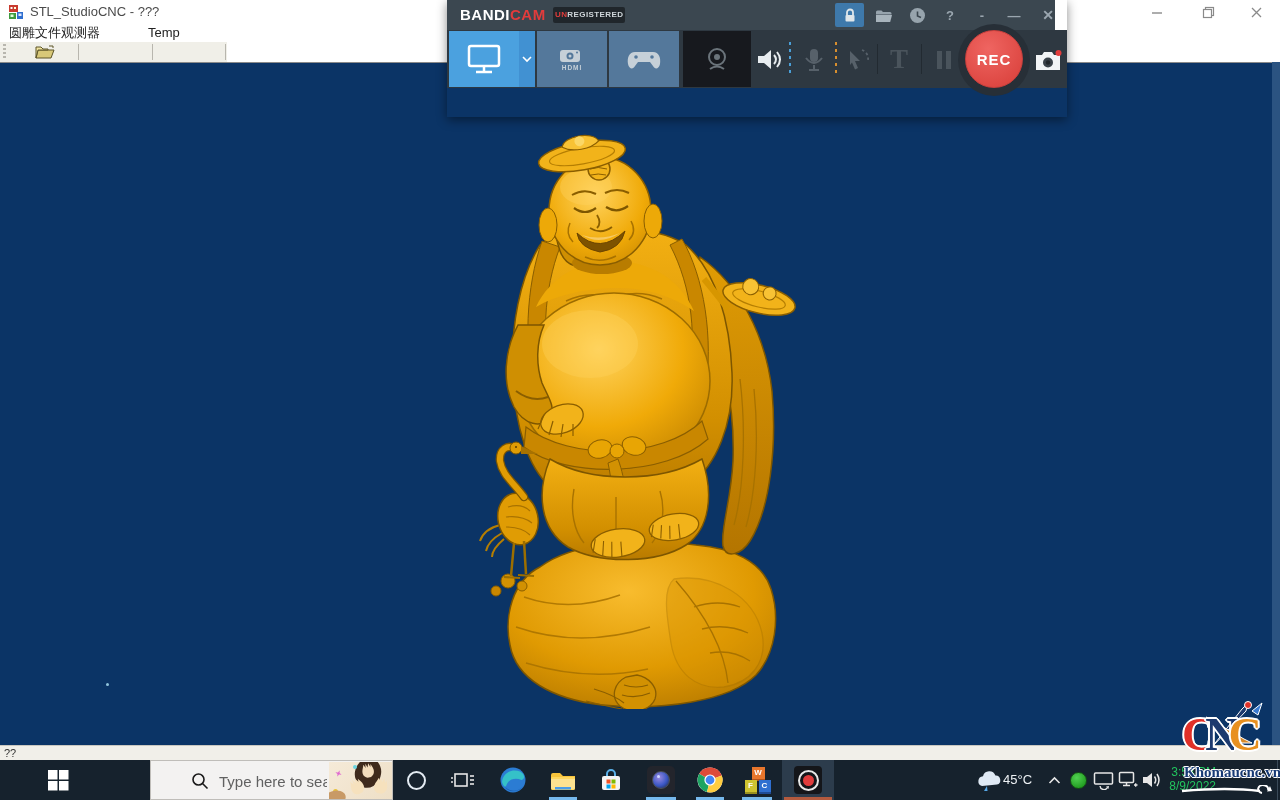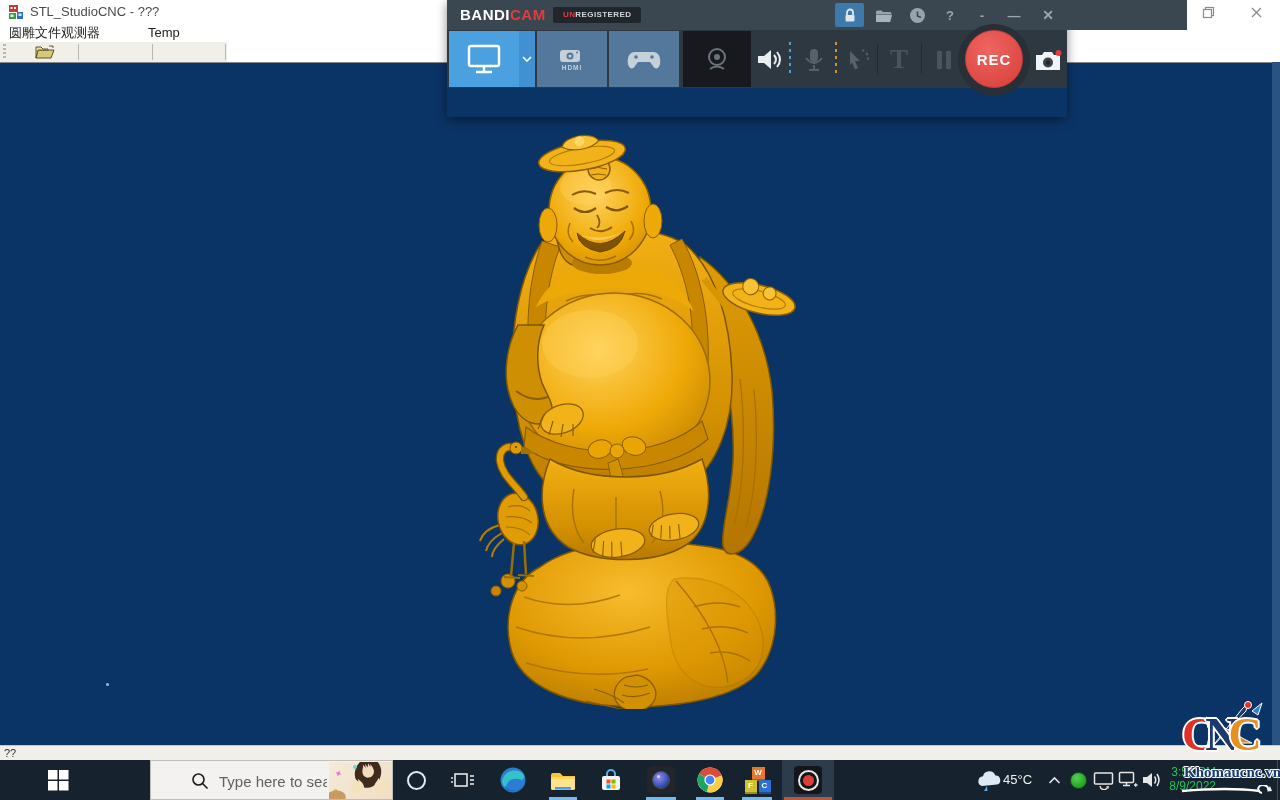--- a/index.html
+++ b/index.html
@@ -17,24 +17,24 @@
   .tsep{top:2px;width:1px;height:16px;background:#b8b6ae;}
   .gripper{left:3px;top:2px;width:3px;height:16px;
            background:repeating-linear-gradient(#b8b6ae 0 2px,transparent 2px 4px);}
   .viewport{left:0;top:62px;width:1272px;height:683px;background:#0b3466;border-top:1px solid #8a8a8a;}
   .right-edge{left:1272px;top:62px;width:8px;height:683px;background:#2b5381;}
   .statusbar{left:0;top:745px;width:1280px;height:15px;background:#f1efe9;border-top:1px solid #c9c7c0;}
   .status-text{left:4px;top:0;height:15px;line-height:15px;font-size:11px;color:#333;}
   .stray-dot{left:106px;top:620px;width:3px;height:3px;background:#9fd4e8;border-radius:50%;opacity:.9;}
   
   .bandicam{left:447px;top:0;width:620px;height:117px;box-shadow:0 3px 10px rgba(0,0,0,.45);}
-  .bc-title{left:0;top:0;width:740px;height:30px;background:#3b4750;}
+  .bc-title{left:0;top:0;width:608px;height:30px;background:#3b4750;}
   .bc-logo{left:13px;top:6px;font-size:15px;font-weight:bold;letter-spacing:.5px;color:#fff;}
   .bc-logo .accent{color:#e23c3c;}
-  .bc-badge{left:106px;top:7px;height:16px;background:#20262b;border-radius:2px;padding:0 10px;
+  .bc-badge{left:106px;top:7px;height:16px;background:#20262b;border-radius:2px;padding:0 2px;
             font-size:8px;font-weight:bold;color:#cfd6da;line-height:16px;letter-spacing:.4px;}
   .bc-badge .accent{color:#e23c3c;}
   .bc-tbtn{top:3px;width:26px;height:24px;display:flex;align-items:center;justify-content:center;
            color:#9aa6af;font-size:13px;font-weight:bold;}
   .bc-toolbar{left:0;top:30px;width:620px;height:58px;background:#2e3841;}
   .bc-mode{top:1px;height:56px;display:flex;align-items:center;justify-content:center;}
   .bc-ico{display:flex;align-items:center;justify-content:center;}
   .dotsep{top:12px;width:2px;height:34px;}
   .thinsep{top:14px;width:1px;height:30px;background:#222a31;}
   .rec-well{left:511px;top:-6px;width:72px;height:72px;border-radius:50%;background:#272f37;}

